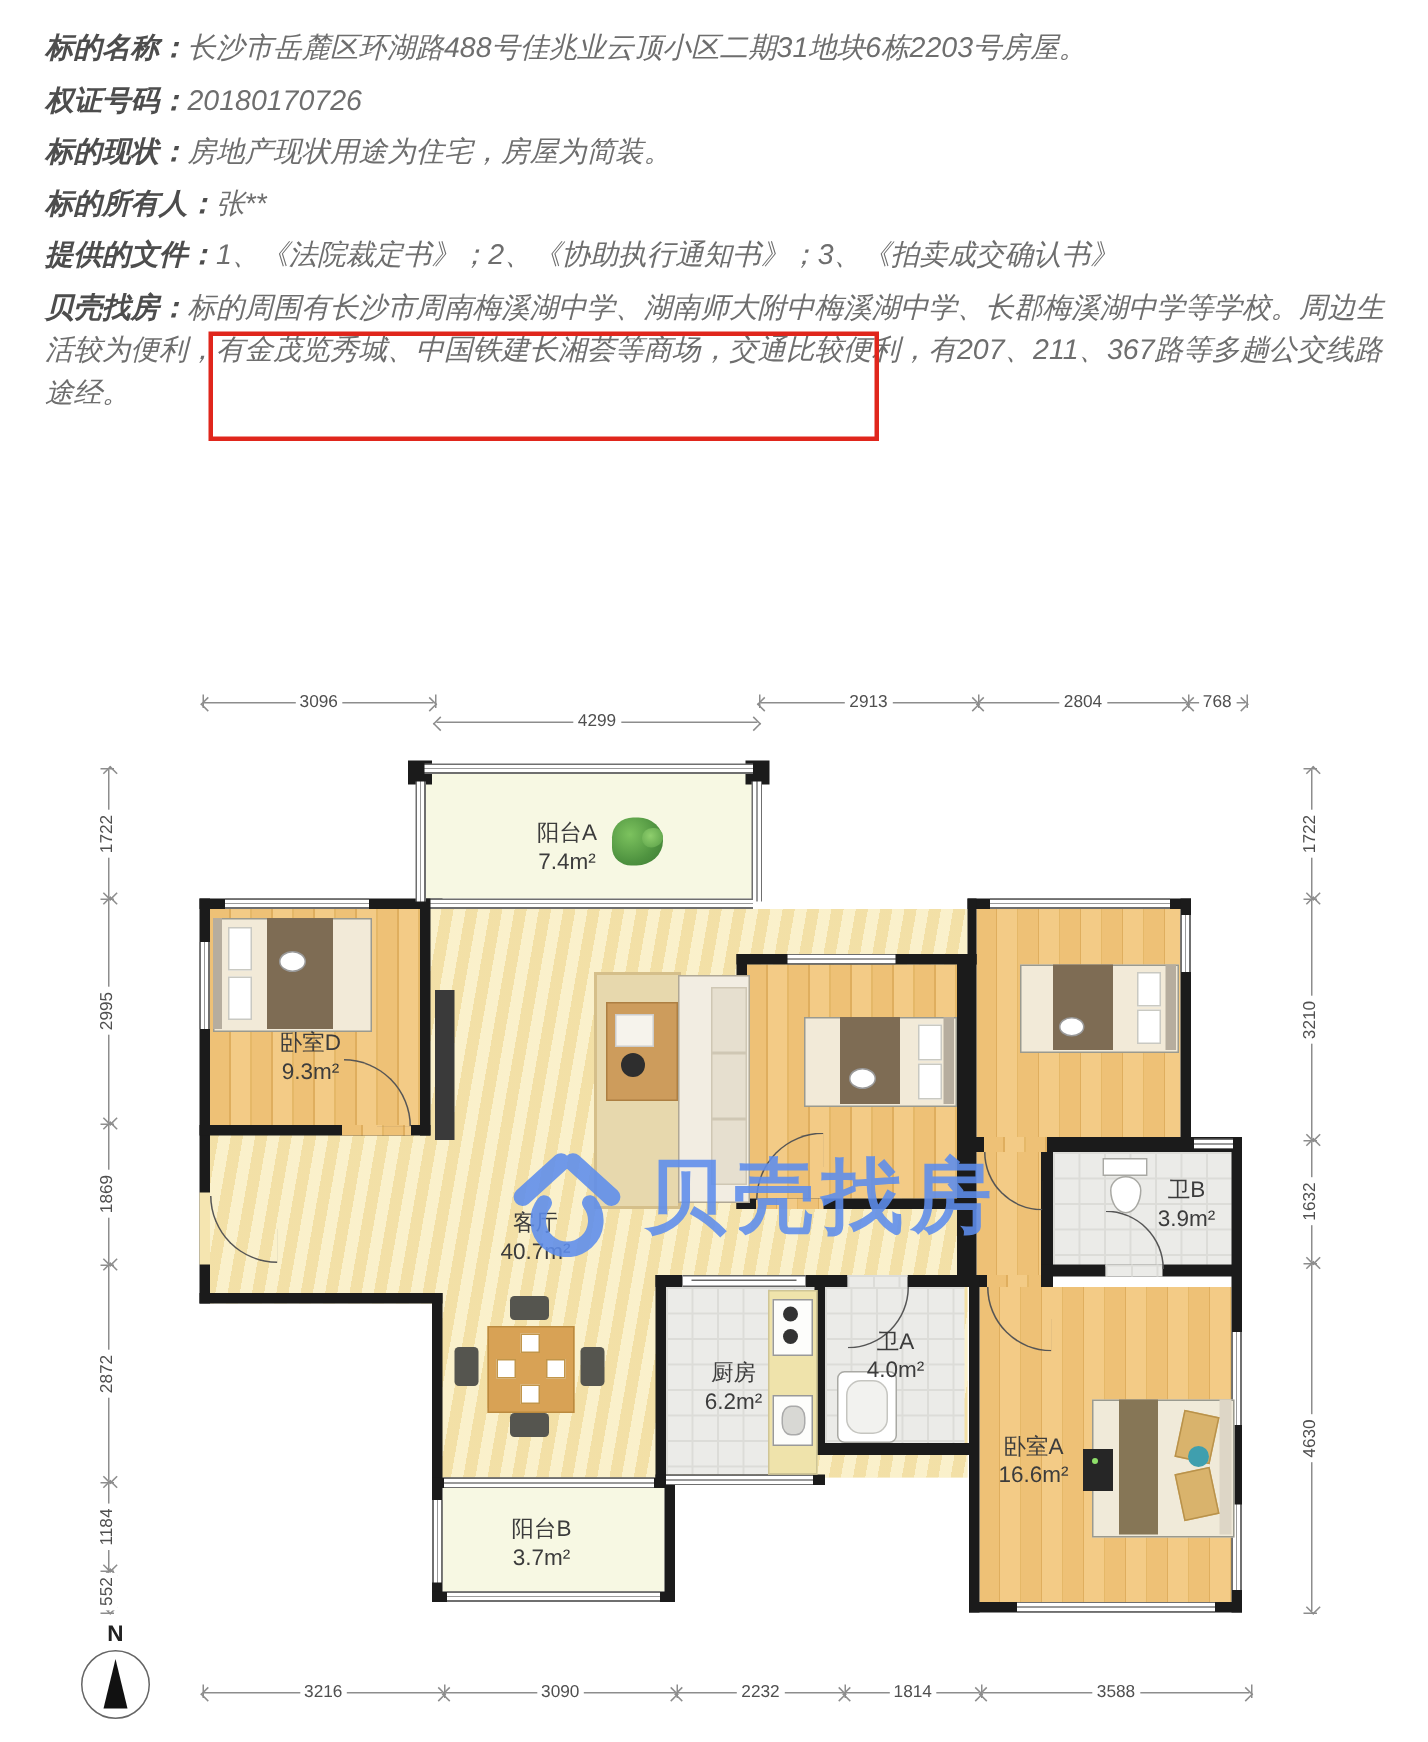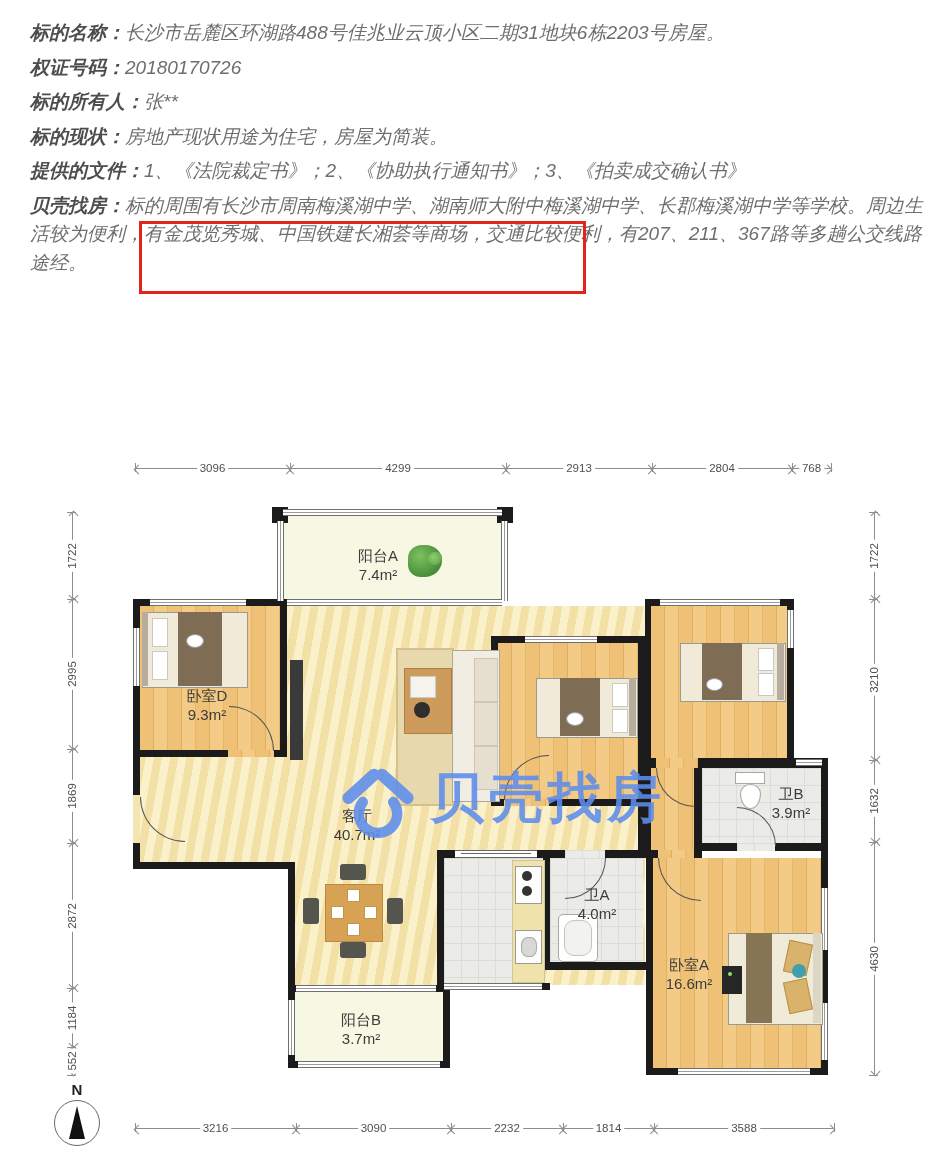--- a/index.html
+++ b/index.html
@@ -48,22 +48,22 @@
   .compass .circ{width:44px;height:44px;border:1.5px solid #666;border-radius:50%;margin:2px auto 0;position:relative;background:#fff;}
   .compass .needle{position:absolute;left:50%;top:5px;transform:translateX(-50%);width:0;height:0;
                    border-left:8px solid transparent;border-right:8px solid transparent;border-bottom:33px solid #111;}
 </style>
 </head>
 <body>
 
 <div class="textblock">
   <p><b>标的名称：</b><span>长沙市岳麓区环湖路488号佳兆业云顶小区二期31地块6栋2203号房屋。</span></p>
   <p><b>权证号码：</b><span>20180170726</span></p>
+  <p><b>标的现状：</b><span>房地产现状用途为住宅，房屋为简装。</span></p>
   <p><b>标的所有人：</b><span>张**</span></p>
-  <p><b>标的现状：</b><span>房地产现状用途为住宅，房屋为简装。</span></p>
   <p><b>提供的文件：</b><span>1、《法院裁定书》；2、《协助执行通知书》；3、《拍卖成交确认书》</span></p>
   <p><b>贝壳找房：</b><span>标的周围有长沙市周南梅溪湖中学、湖南师大附中梅溪湖中学、长郡梅溪湖中学等学校。周边生活较为便利，有金茂览秀城、中国铁建长湘荟等商场，交通比较便利，有207、211、367路等多趟公交线路途经。</span></p>
 </div>
 <div class="redbox"></div>
 
 <div id="plan">
 
   <div class="abs live" style="left:140px;top:606px;width:505px;height:379px;"></div>
   <div class="abs" style="left:131px;top:869px;width:157px;height:292px;background:#fff;"></div>
   <div class="abs wood" style="left:140px;top:606px;width:140px;height:144px;"></div>
@@ -219,20 +219,24 @@
       <span>9.3m²</span>
     </div>
   <div class="rlabel" style="left:357px;top:806px;">
       <span>客厅</span>
       <span>40.7m²</span>
     </div>
   <div class="rlabel" style="left:791px;top:784px;">
       <span>卫B</span>
       <span>3.9m²</span>
     </div>
+  <div class="rlabel" style="left:489px;top:906px;">
+      <span>厨房</span>
+      <span>6.2m²</span>
+    </div>
   <div class="rlabel" style="left:597px;top:885px;">
       <span>卫A</span>
       <span>4.0m²</span>
     </div>
   <div class="rlabel" style="left:689px;top:955px;">
       <span>卧室A</span>
       <span>16.6m²</span>
     </div>
   <div class="rlabel" style="left:361px;top:1010px;">
       <span>阳台B</span>
@@ -246,21 +250,21 @@
       <path d="M31 55 A 24 24 0 1 0 69 55" fill="none" stroke="#5d8ded" stroke-width="13" stroke-linecap="round"></path>
     </svg>
     <span class="wm-text">贝壳找房</span>
   </div>
 
   <div class="dimh" style="left:135px;top:461px;width:155px;">
       <i class="al"></i>
       <i class="ar"></i>
       <span>3096</span>
     </div>
-  <div class="dimh" style="left:290px;top:461px;width:216px;text-align:right;">
+  <div class="dimh" style="left:290px;top:474px;width:216px;text-align:right;">
       <i class="al"></i>
       <i class="ar"></i>
       <span>4299</span>
     </div>
   <div class="dimh" style="left:506px;top:461px;width:146px;">
       <i class="al"></i>
       <i class="ar"></i>
       <span>2913</span>
     </div>
   <div class="dimh" style="left:652px;top:461px;width:140px;">

